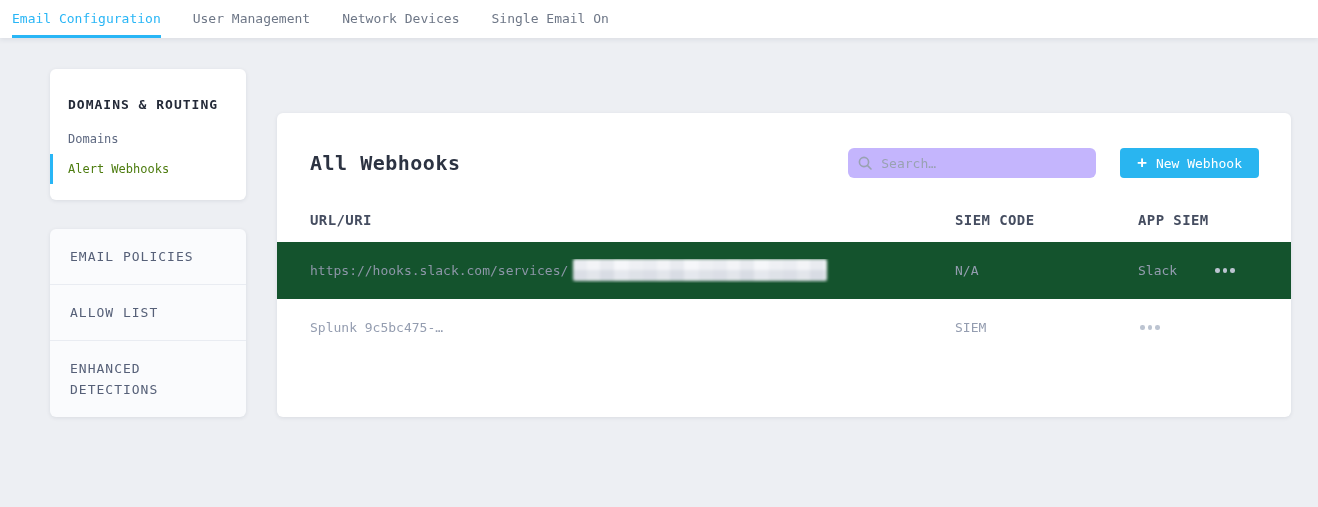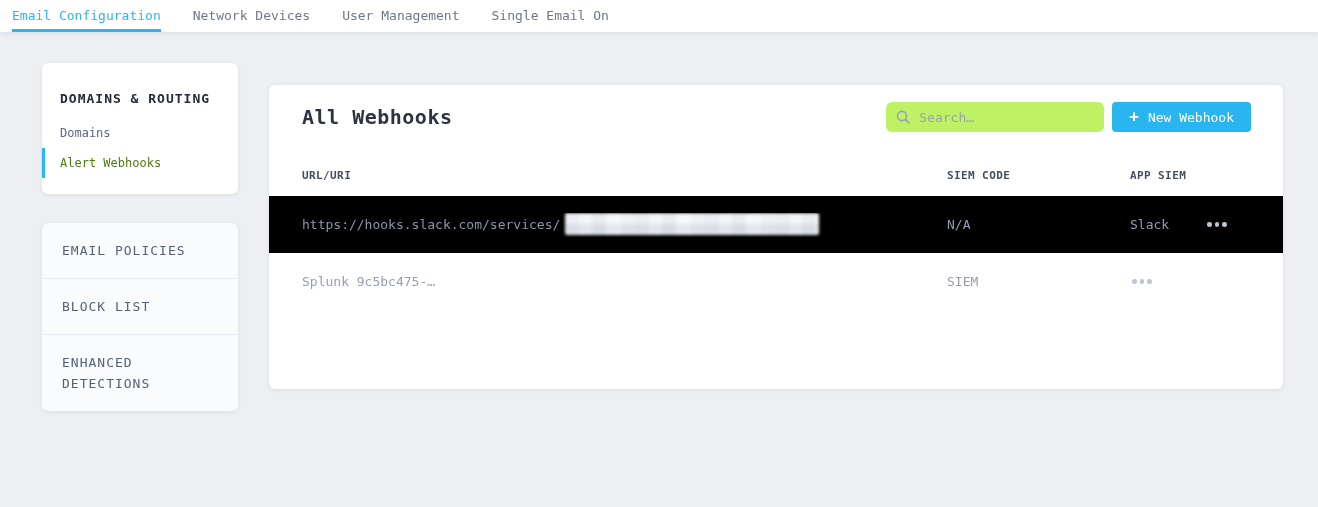--- a/index.html
+++ b/index.html
@@ -4,34 +4,34 @@
 <style>
   * { margin: 0; padding: 0; box-sizing: border-box; }
   html, body { width: 1318px; height: 507px; overflow: hidden; }
   body {
     background: #edeff3;
     font-family: "DejaVu Sans Mono", "Liberation Mono", monospace;
   }
 
   
   .topnav {
-    height: 32px; background: #ffffff; display: flex; align-items: stretch;
+    height: 38px; background: #ffffff; display: flex; align-items: stretch;
     padding-left: 12px; position: relative;
     box-shadow: 0 2px 5px rgba(30,40,70,0.08);
     text-align: center;
   }
   .tab {
     font-size: 13px; color: #6e7787; margin-right: 32px;
     display: flex; align-items: center; cursor: pointer;
     border-bottom: 3px solid transparent; padding-top: 2px;
   }
   .tab.active { color: #29b6f6; border-bottom-color: #29b6f6; }
 
   
-  .layout { display: flex; align-items: center; padding: 31px 0 0 42px; }
+  .layout { display: flex; align-items: flex-end; padding: 31px 0 0 42px; margin-left: 8px; }
 
   .card {
     background: #ffffff; border-radius: 6px;
     box-shadow: 0 1px 4px rgba(25,35,60,0.09);
   }
 
   
   .sidebar { width: 196px; flex: none; }
   .side-card1 { padding: 14px 0 16px; }
   .side-header {
@@ -46,27 +46,27 @@
 
   .side-card2 { margin-top: 29px; background: #fafbfd; }
   .side-section {
     font-size: 13px; letter-spacing: 1px; color: #566078;
     padding: 17px 20px; line-height: 21px; cursor: pointer;
   }
   .side-section + .side-section { border-top: 1px solid #e9ecf2; }
 
   
   .main-card { margin-left: 31px; width: 1014px; height: 304px; overflow: hidden; }
-  .main-header { display: flex; align-items: center; padding: 17px 32px 0 33px; }
+  .main-header { display: flex; align-items: center; padding: 35px 32px 0 33px; gap: 16px; }
   .page-title {
     font-size: 20px; font-weight: bold; color: #2c3342;
     letter-spacing: 0.5px; margin-right: auto;
   }
   .search-box {
-    width: 218px; height: 30px; background: #bef264; border-radius: 6px;
+    width: 248px; height: 30px; background: #c4b5fd; border-radius: 6px;
     display: flex; align-items: center; padding: 0 10px; margin-right: 8px;
   }
   .search-box svg { flex: none; margin-right: 9px; }
   .search-box input {
     background: transparent; border: none; outline: none; width: 100%;
     font-family: inherit; font-size: 13px; color: #5d6880;
   }
   .search-box input::placeholder { color: #99a2b2; opacity: 1; }
   .btn-new {
     height: 30px; background: #29b5f0; border: none; border-radius: 4px;
@@ -75,24 +75,24 @@
   }
   .btn-new .plus { font-size: 16px; font-weight: bold; line-height: 1; }
 
   
   .tgrid {
     display: grid; grid-template-columns: 645px 183px 75px 1fr;
     padding: 0 33px; align-items: center;
   }
   .table-header { height: 64px; align-items: end; padding-bottom: 14px; }
   .th {
-    font-size: 11px; font-weight: bold; color: #454d60; letter-spacing: 0.4px;
+    font-size: 14px; font-weight: bold; color: #454d60; letter-spacing: 0.4px;
   }
   .trow { height: 57px; font-size: 13px; color: #949db0; }
-  .trow.alt { background: #000000; }
+  .trow.alt { background: #14532d; }
   .url-cell { white-space: nowrap; overflow: hidden; color: #8d96a8; }
   .blur-chip {
     display: inline-block; height: 22px; border-radius: 2px;
     vertical-align: middle; margin: 0 2px 2px 5px;
     background:
       repeating-linear-gradient(0deg,  rgba(215,219,227,0.55) 0 11px, rgba(245,246,249,0.55) 11px 22px),
       repeating-linear-gradient(90deg, #dfe2e9 0 14px, #f0f2f5 14px 27px, #d9dde5 27px 41px, #f6f7fa 41px 56px, #e6e9ee 56px 70px);
     filter: blur(1.5px);
   }
   .w-slack { width: 254px; }
@@ -102,37 +102,37 @@
     background: none; border: none; cursor: pointer;
     display: flex; gap: 3px; align-items: center; padding: 6px 2px;
   }
   .dot { width: 4.5px; height: 4.5px; border-radius: 50%; background: #bcc4d1; }
 </style>
 </head>
 <body>
 
 <nav class="topnav">
   <div class="tab active">Email Configuration</div>
+  <div class="tab">User Management</div>
   <div class="tab">Network Devices</div>
-  <div class="tab">User Management</div>
   <div class="tab">Single Email On</div>
 </nav>
 
 <div class="layout">
 
   <aside class="sidebar">
     <div class="card side-card1">
       <div class="side-header">DOMAINS &amp; ROUTING</div>
       <div class="side-item">Domains</div>
       <div class="side-item active">Alert Webhooks</div>
     </div>
 
     <div class="card side-card2">
       <div class="side-section">EMAIL POLICIES</div>
-      <div class="side-section">BLOCK LIST</div>
+      <div class="side-section">ALLOW LIST</div>
       <div class="side-section">ENHANCED DETECTIONS</div>
     </div>
   </aside>
 
   <main class="card main-card">
 
     <div class="main-header">
       <h1 class="page-title">All Webhooks</h1>
 
       <div class="search-box">

